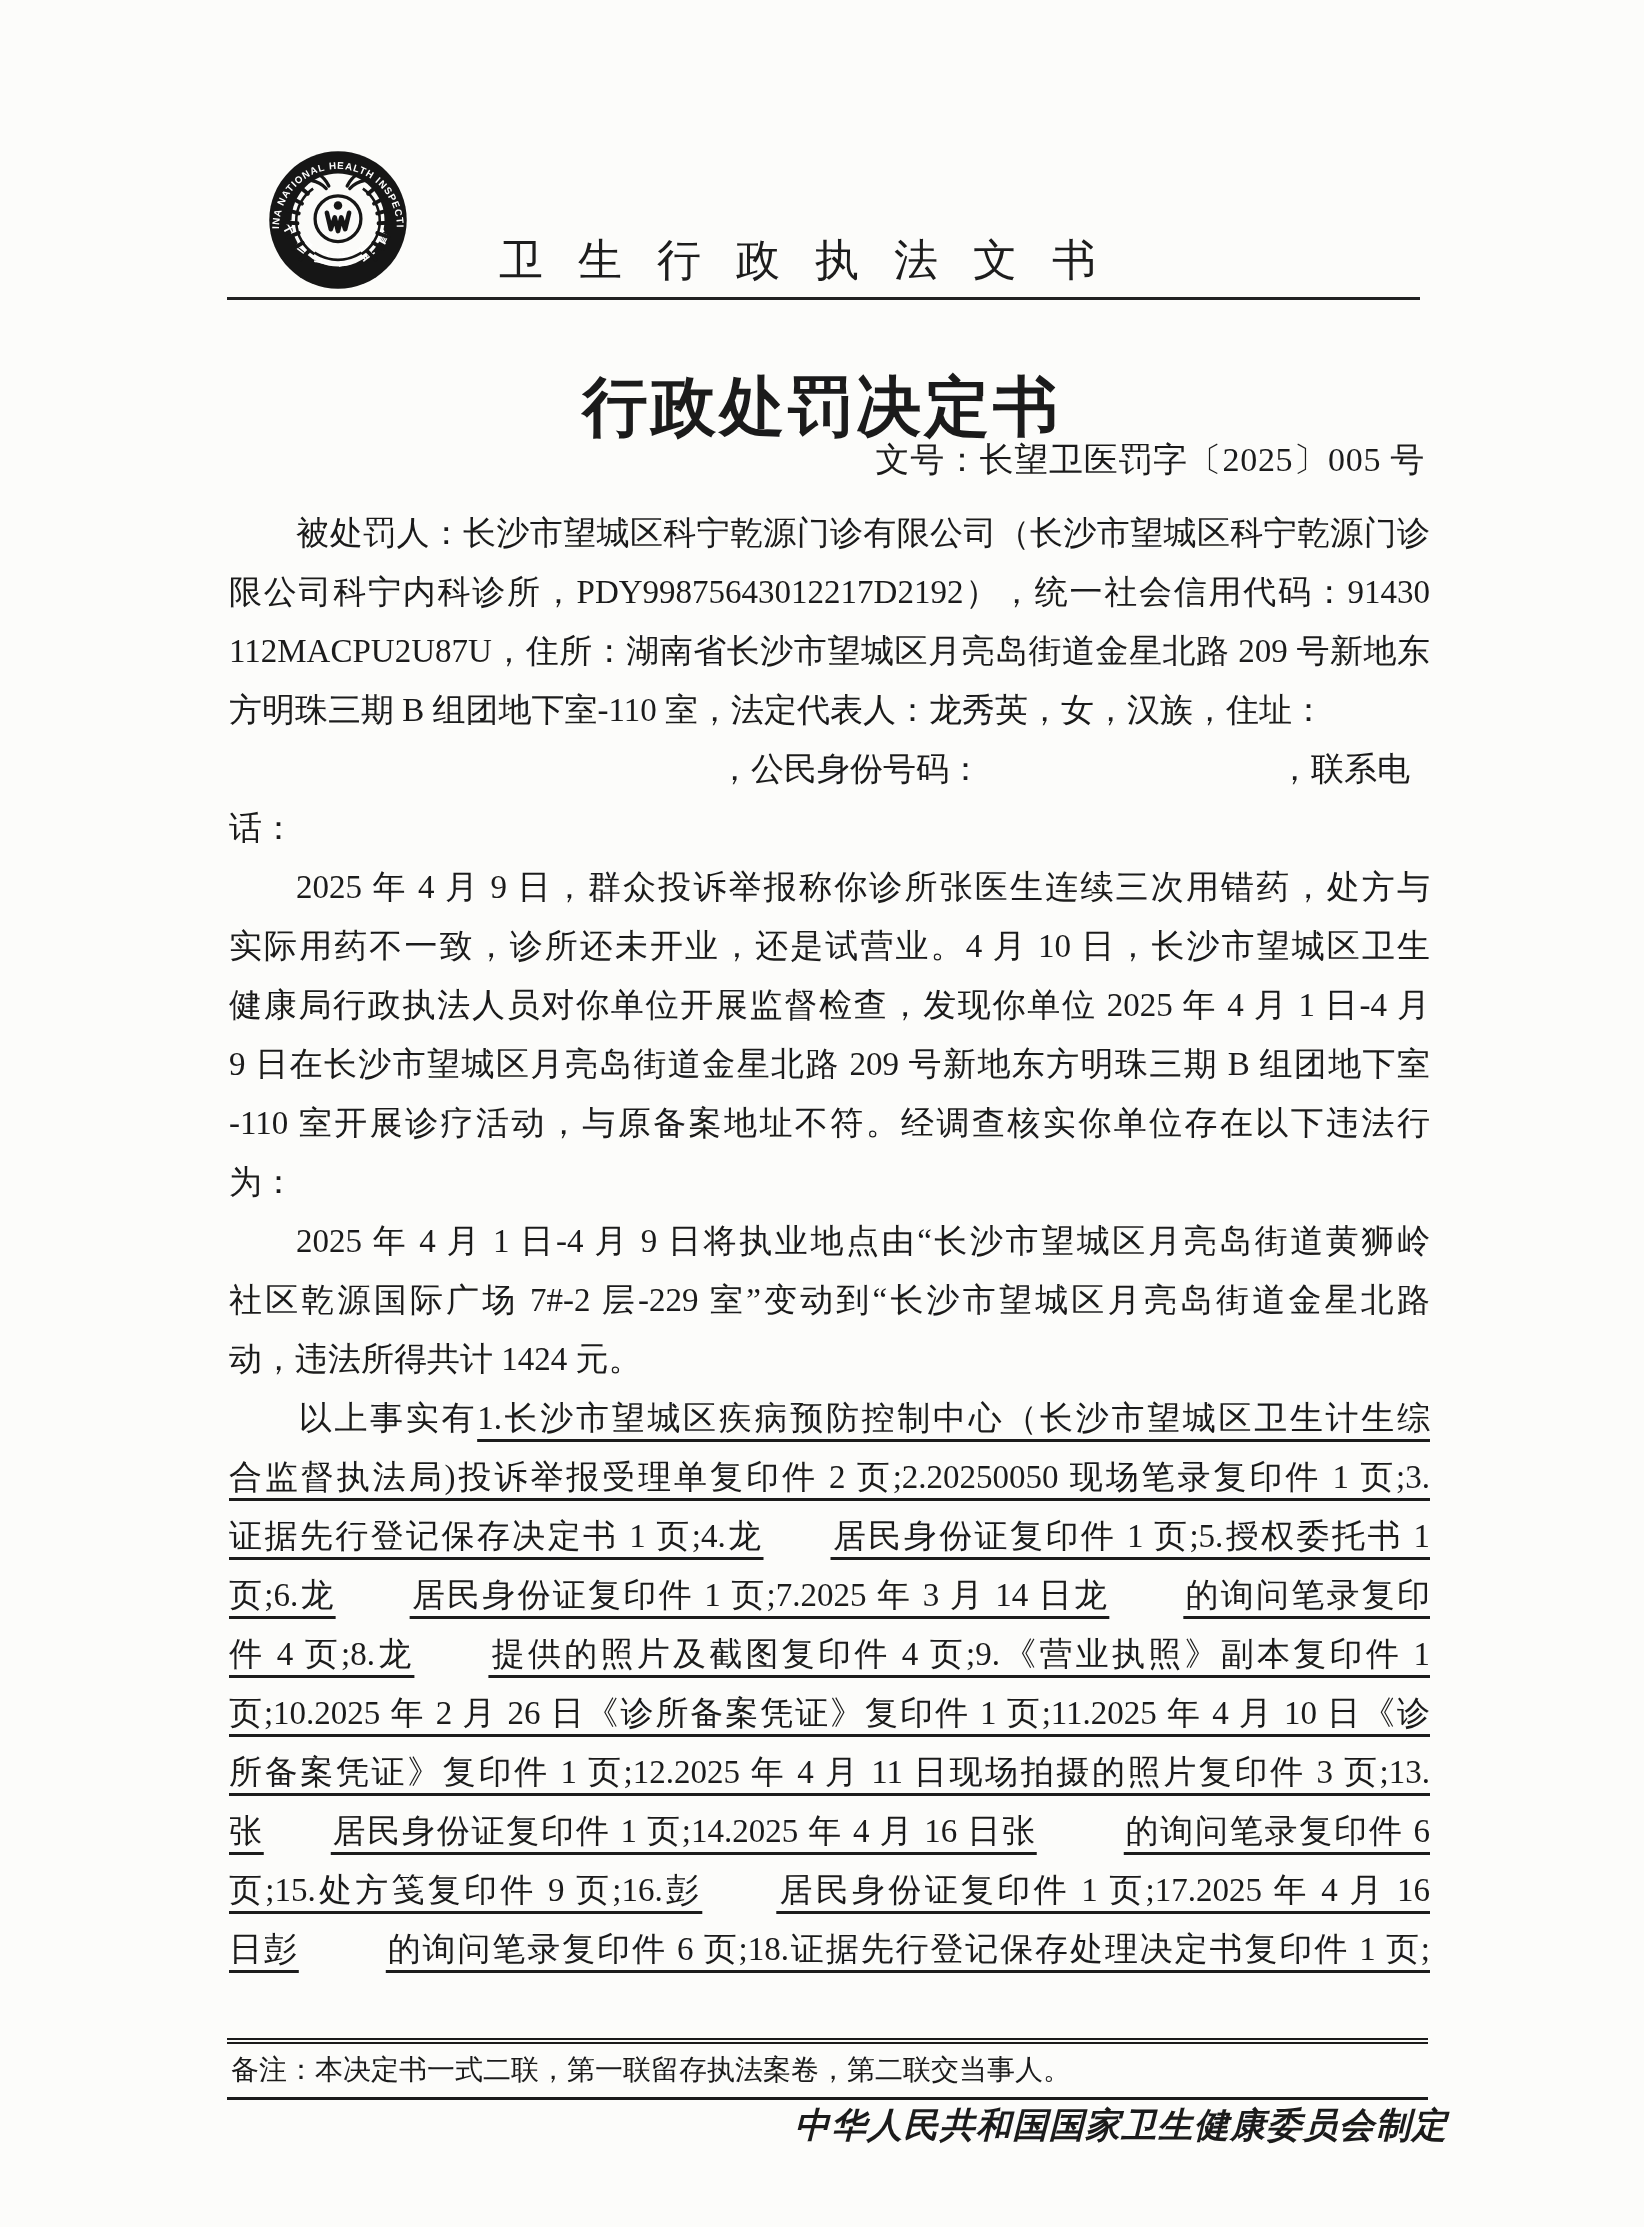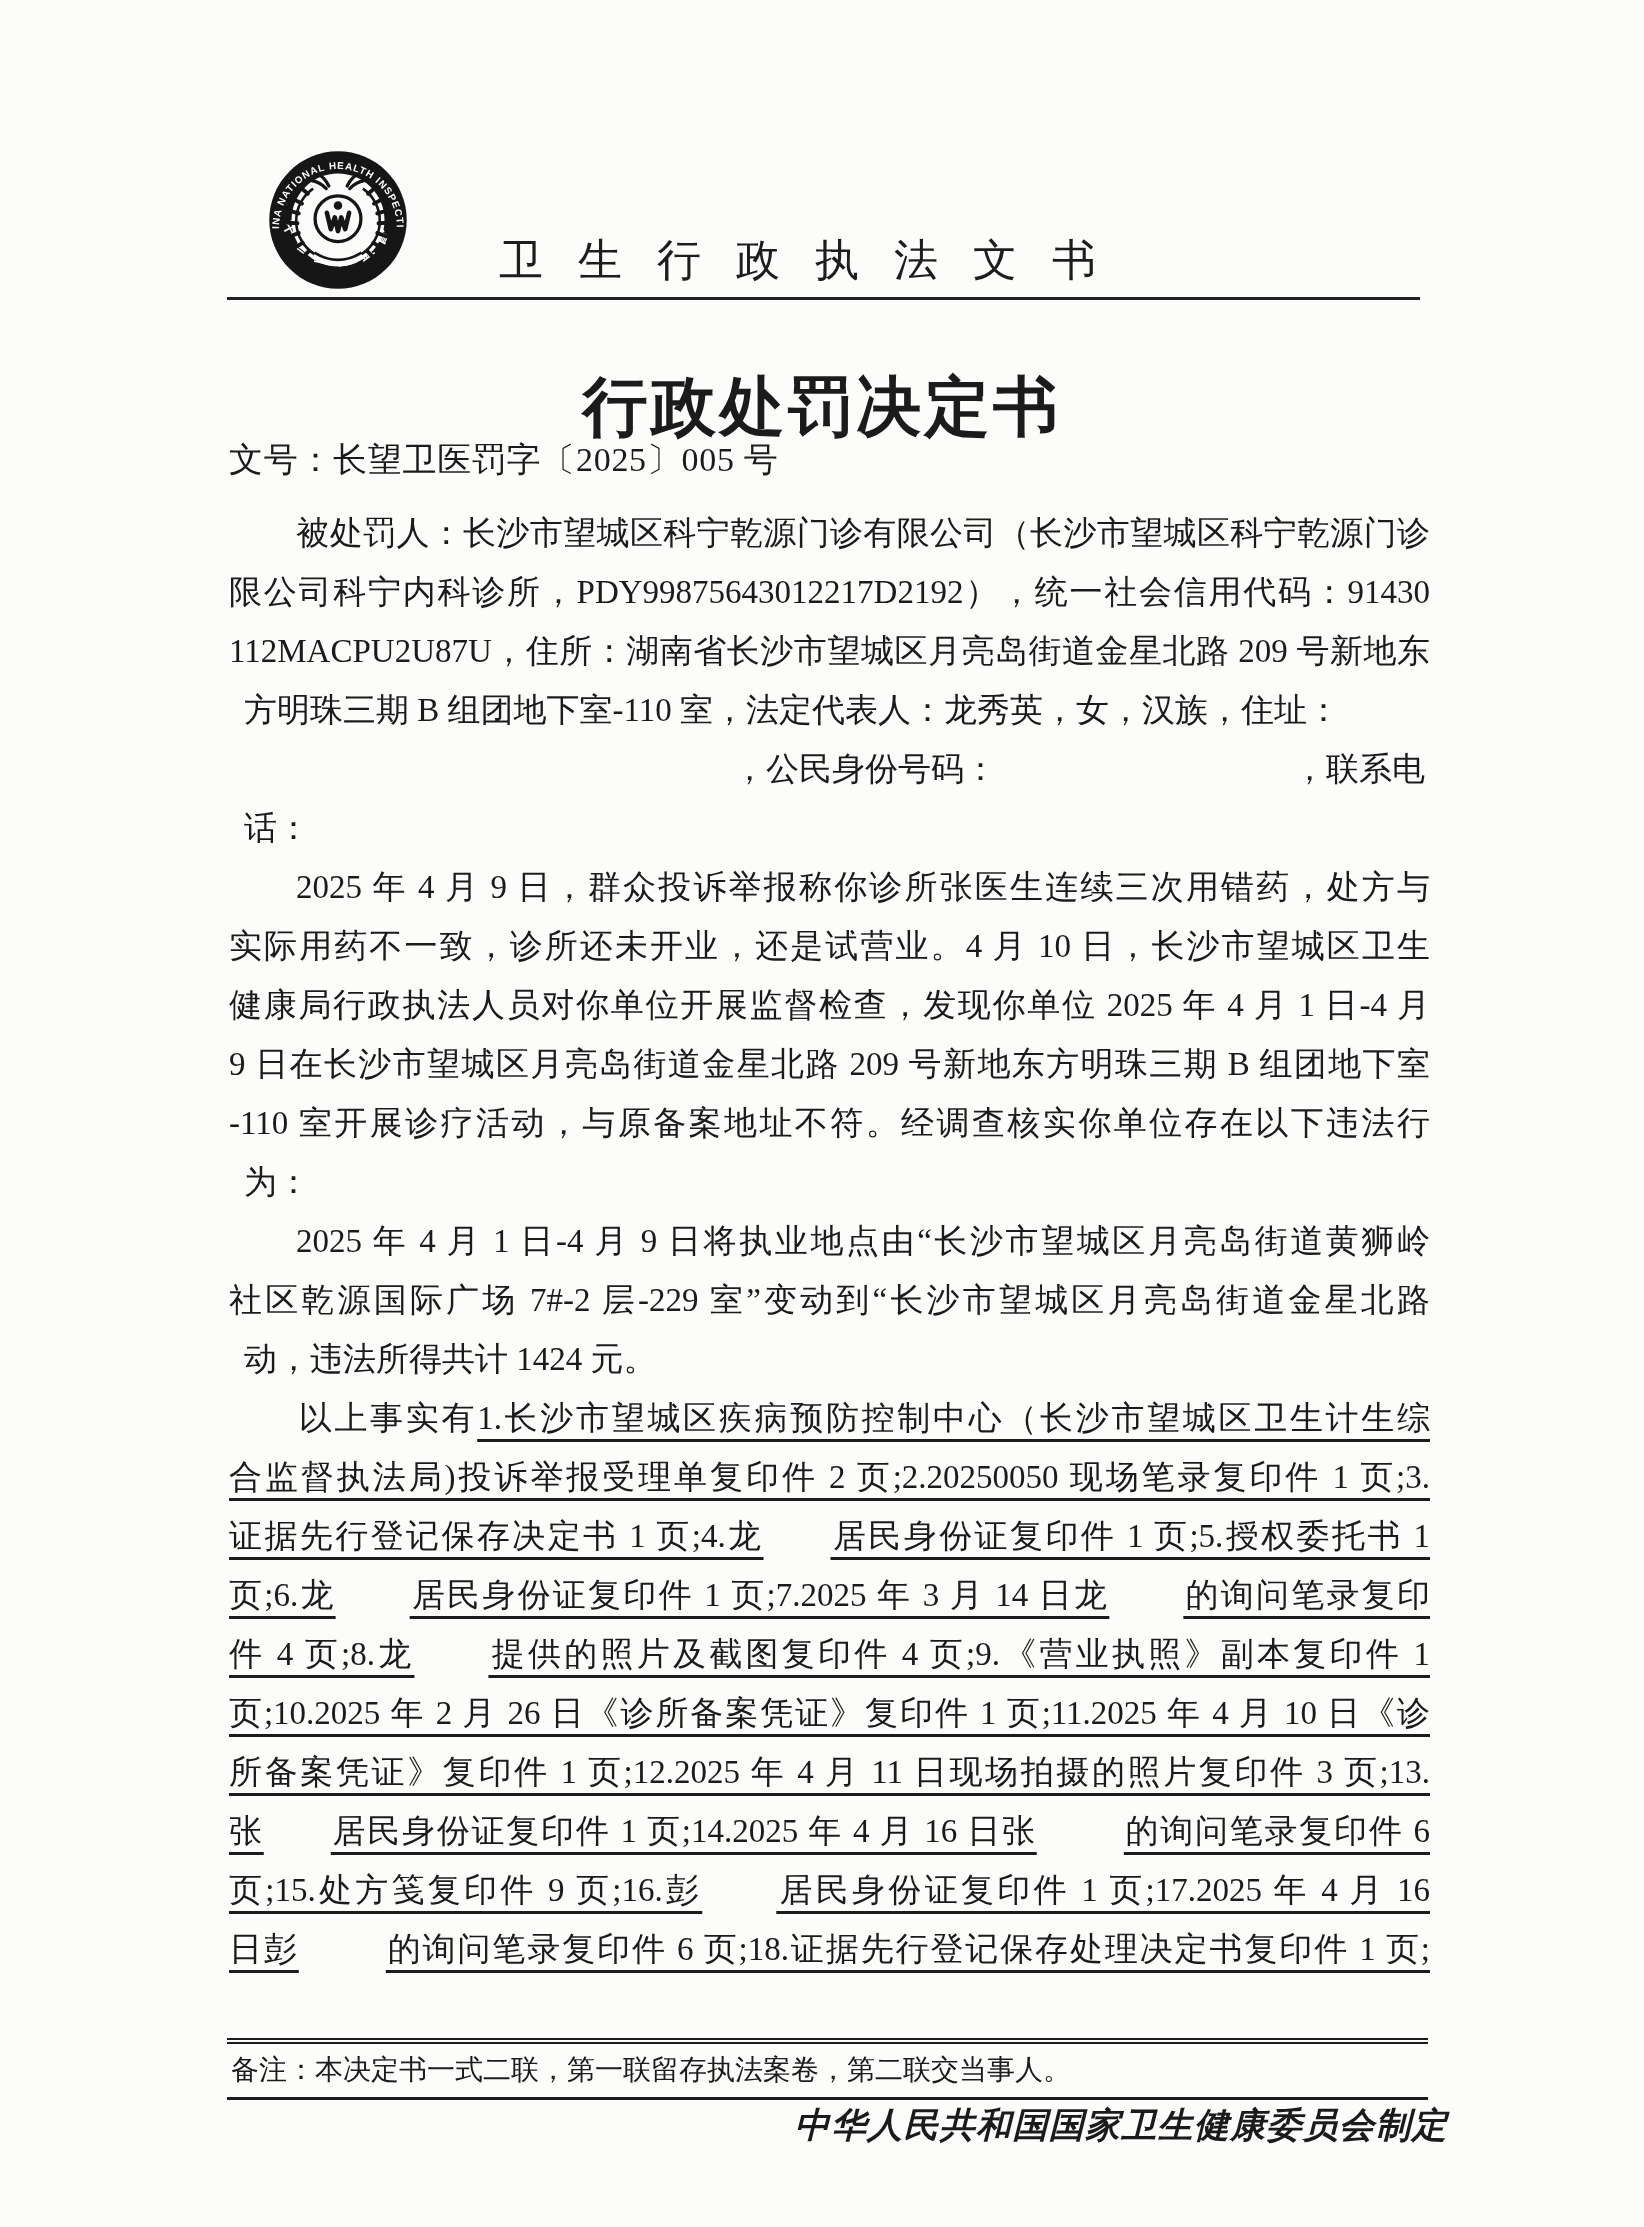--- a/index.html
+++ b/index.html
@@ -21,33 +21,33 @@
   .header-rule{
     position:absolute;left:227px;top:297px;width:1193px;height:3.4px;
     background:#222;
   }
   .doc-title{
     position:absolute;left:0;top:363px;width:1644px;
     text-align:center;font-size:65px;font-weight:700;letter-spacing:3.4px;
   }
   .doc-no{
     position:absolute;left:229px;top:437px;width:1196px;
-    font-size:34px;font-weight:500;letter-spacing:0.7px;
+    text-align:right;font-size:34px;font-weight:500;letter-spacing:0.7px;
   }
   
   .body-block{
     position:absolute;left:229px;top:504px;width:1201px;
     font-size:33px;
   }
   .line{
     height:59px;line-height:59px;
     text-align:justify;text-align-last:justify;
     overflow:hidden;
   }
-  .line.left{text-align:right;text-align-last:left;margin-left:15px;}
+  .line.left{text-align:right;text-align-last:left;}
   .seg{}
   .u{
     text-decoration:underline;
     text-decoration-thickness:2.7px;
     text-decoration-color:#1c1c1c;
     text-underline-offset:10px;
   }
   .gap,.redact{display:inline-block;height:6.7px;vertical-align:baseline;}
   
   .footer-note{

